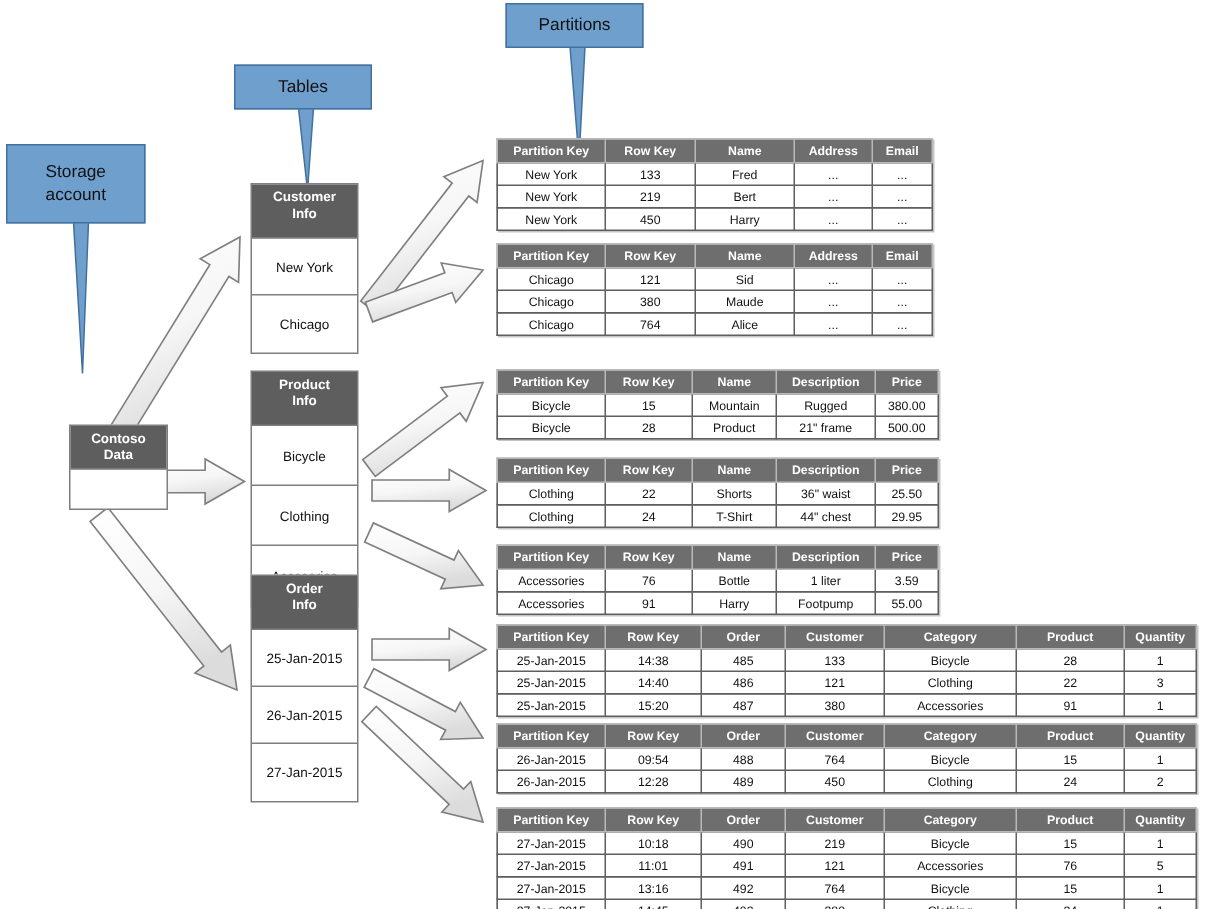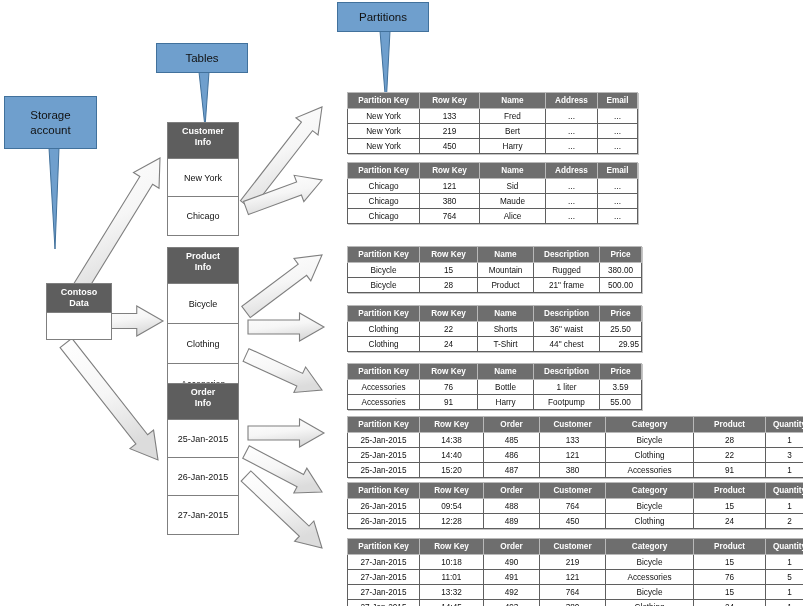--- a/index.html
+++ b/index.html
@@ -69,21 +69,20 @@
   .entity .erow:last-child{border-bottom:none;}
 
   
   .dtable{
     position:absolute;
     z-index:4;
     border-collapse:collapse;
     table-layout:fixed;
     background:#a3a3a3;
     box-shadow:1px 1px 0 rgba(150,150,150,.55);
-    margin-left:16px;
   }
   .dtable th{
     background:#6e6e6e;
     color:#fff;
     font-weight:bold;
     text-align:center;
     border:1px solid #b9b9b9;
     padding:1px 2px 2px 2px;
     white-space:nowrap;
     overflow:hidden;
@@ -321,21 +320,21 @@
             <td style="height: 12px;">22</td>
             <td style="height: 12px;">Shorts</td>
             <td style="height: 12px;">36" waist</td>
             <td style="height: 12px;">25.50</td>
           </tr>
           <tr>
             <td style="height: 12px;">Clothing</td>
             <td style="height: 12px;">24</td>
             <td style="height: 12px;">T-Shirt</td>
             <td style="height: 12px;">44" chest</td>
-            <td style="height: 12px; text-align: right;">29.95</td>
+            <td style="height: 12px;">29.95</td>
           </tr>
         </tbody>
       </table>
       <table class="dtable" style="left: 331px; top: 363px; width: 294px; font-size: 8.2px;">
         <colgroup>
           <col style="width: 72px;">
           <col style="width: 58px;">
           <col style="width: 56px;">
           <col style="width: 66px;">
           <col style="width: 42px;">
@@ -494,21 +493,21 @@
             <td style="height: 12px;">27-Jan-2015</td>
             <td style="height: 12px;">11:01</td>
             <td style="height: 12px;">491</td>
             <td style="height: 12px;">121</td>
             <td style="height: 12px;">Accessories</td>
             <td style="height: 12px;">76</td>
             <td style="height: 12px;">5</td>
           </tr>
           <tr>
             <td style="height: 12px;">27-Jan-2015</td>
-            <td style="height: 12px;">13:32</td>
+            <td style="height: 12px;">13:16</td>
             <td style="height: 12px;">492</td>
             <td style="height: 12px;">764</td>
             <td style="height: 12px;">Bicycle</td>
             <td style="height: 12px;">15</td>
             <td style="height: 12px;">1</td>
           </tr>
           <tr>
             <td style="height: 12px;">27-Jan-2015</td>
             <td style="height: 12px;">14:45</td>
             <td style="height: 12px;">493</td>

